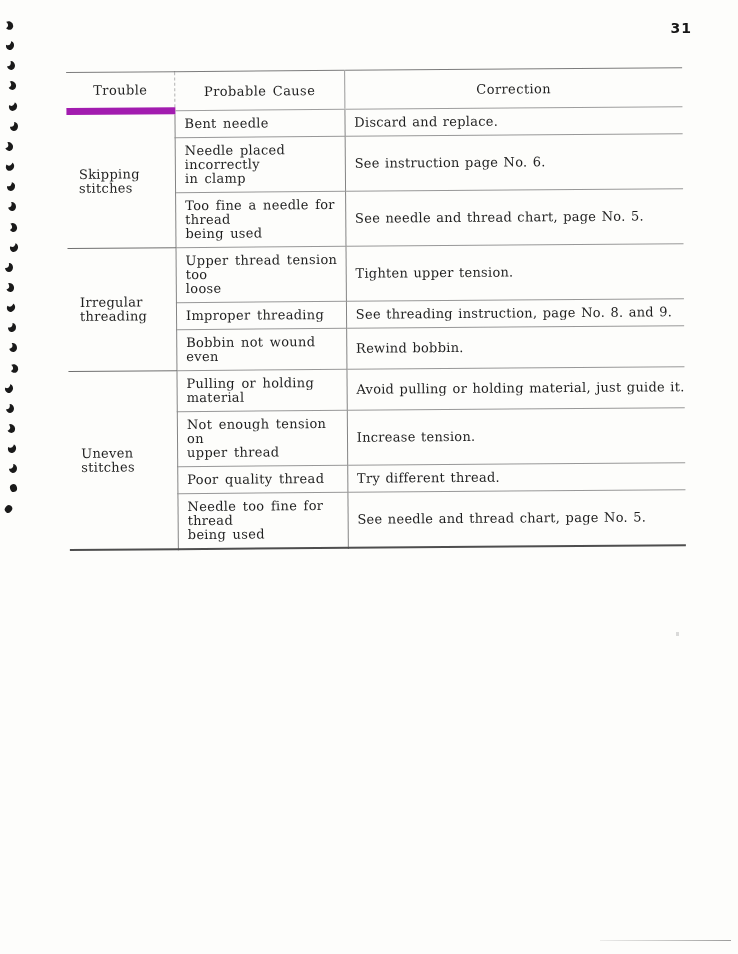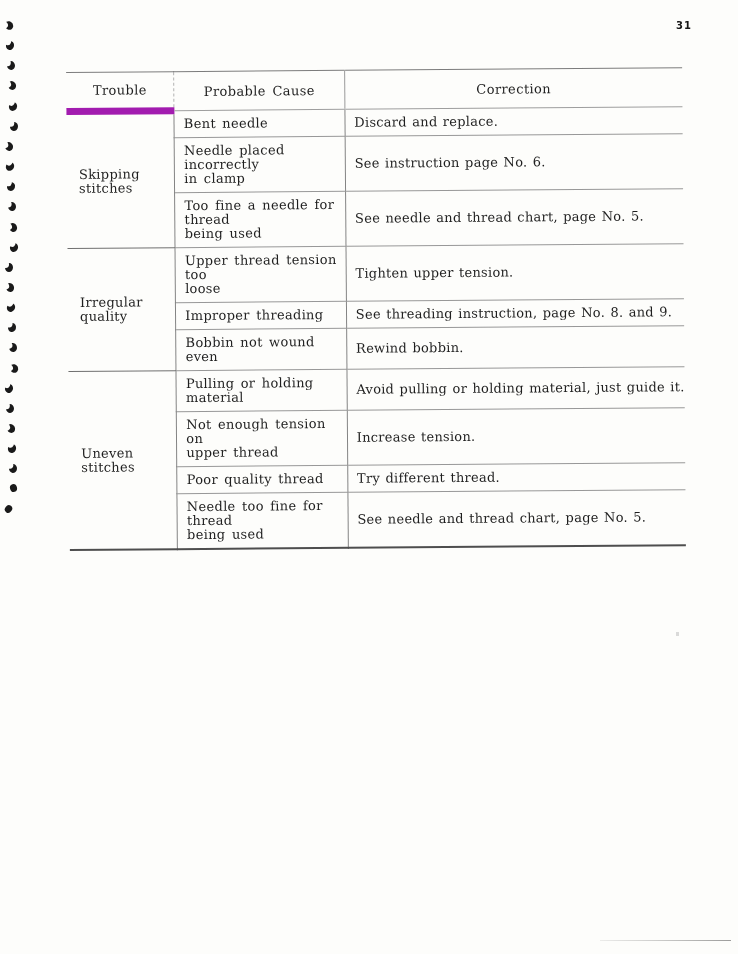--- a/index.html
+++ b/index.html
@@ -17,21 +17,21 @@
   .bmark{position:absolute;width:8px;height:9px;}
   .bmark::before{content:"";position:absolute;inset:0;border-radius:50%;background:#1a1a1a;}
   .bmark::after{content:"";position:absolute;width:7px;height:7px;border-radius:50%;background:#fdfdfb;top:-2px;left:-3px;}
   .bmark.dot{width:7px;height:8px;}
   .bmark.dot::after{display:none;}
 
   
   .page-number{
     position:absolute;top:20px;right:46px;
     font-family:"DejaVu Sans","Liberation Sans",sans-serif;
-    font-weight:bold;font-size:10px;letter-spacing:1px;color:#161616;
+    font-weight:bold;font-size:14px;letter-spacing:1px;color:#161616;
   }
 
   
   .table-wrap{
     position:absolute;left:68px;top:72px;width:616px;
     transform:rotate(-0.45deg);
     transform-origin:0 50%;
   }
   table.trouble-table{
     width:616px;
@@ -151,21 +151,21 @@
 in clamp</td>
             <td class="correction">See instruction page No. 6.</td>
           </tr>
           <tr>
             <td class="cause">Too fine a needle for thread
 being used</td>
             <td class="correction">See needle and thread chart, page No. 5.</td>
           </tr>
           <tr>
             <td class="trouble" rowspan="3">Irregular
-quality</td>
+threading</td>
             <td class="cause">Upper thread tension too
 loose</td>
             <td class="correction">Tighten upper tension.</td>
           </tr>
           <tr>
             <td class="cause">Improper threading</td>
             <td class="correction">See threading instruction, page No. 8. and 9.</td>
           </tr>
           <tr>
             <td class="cause">Bobbin not wound even</td>

